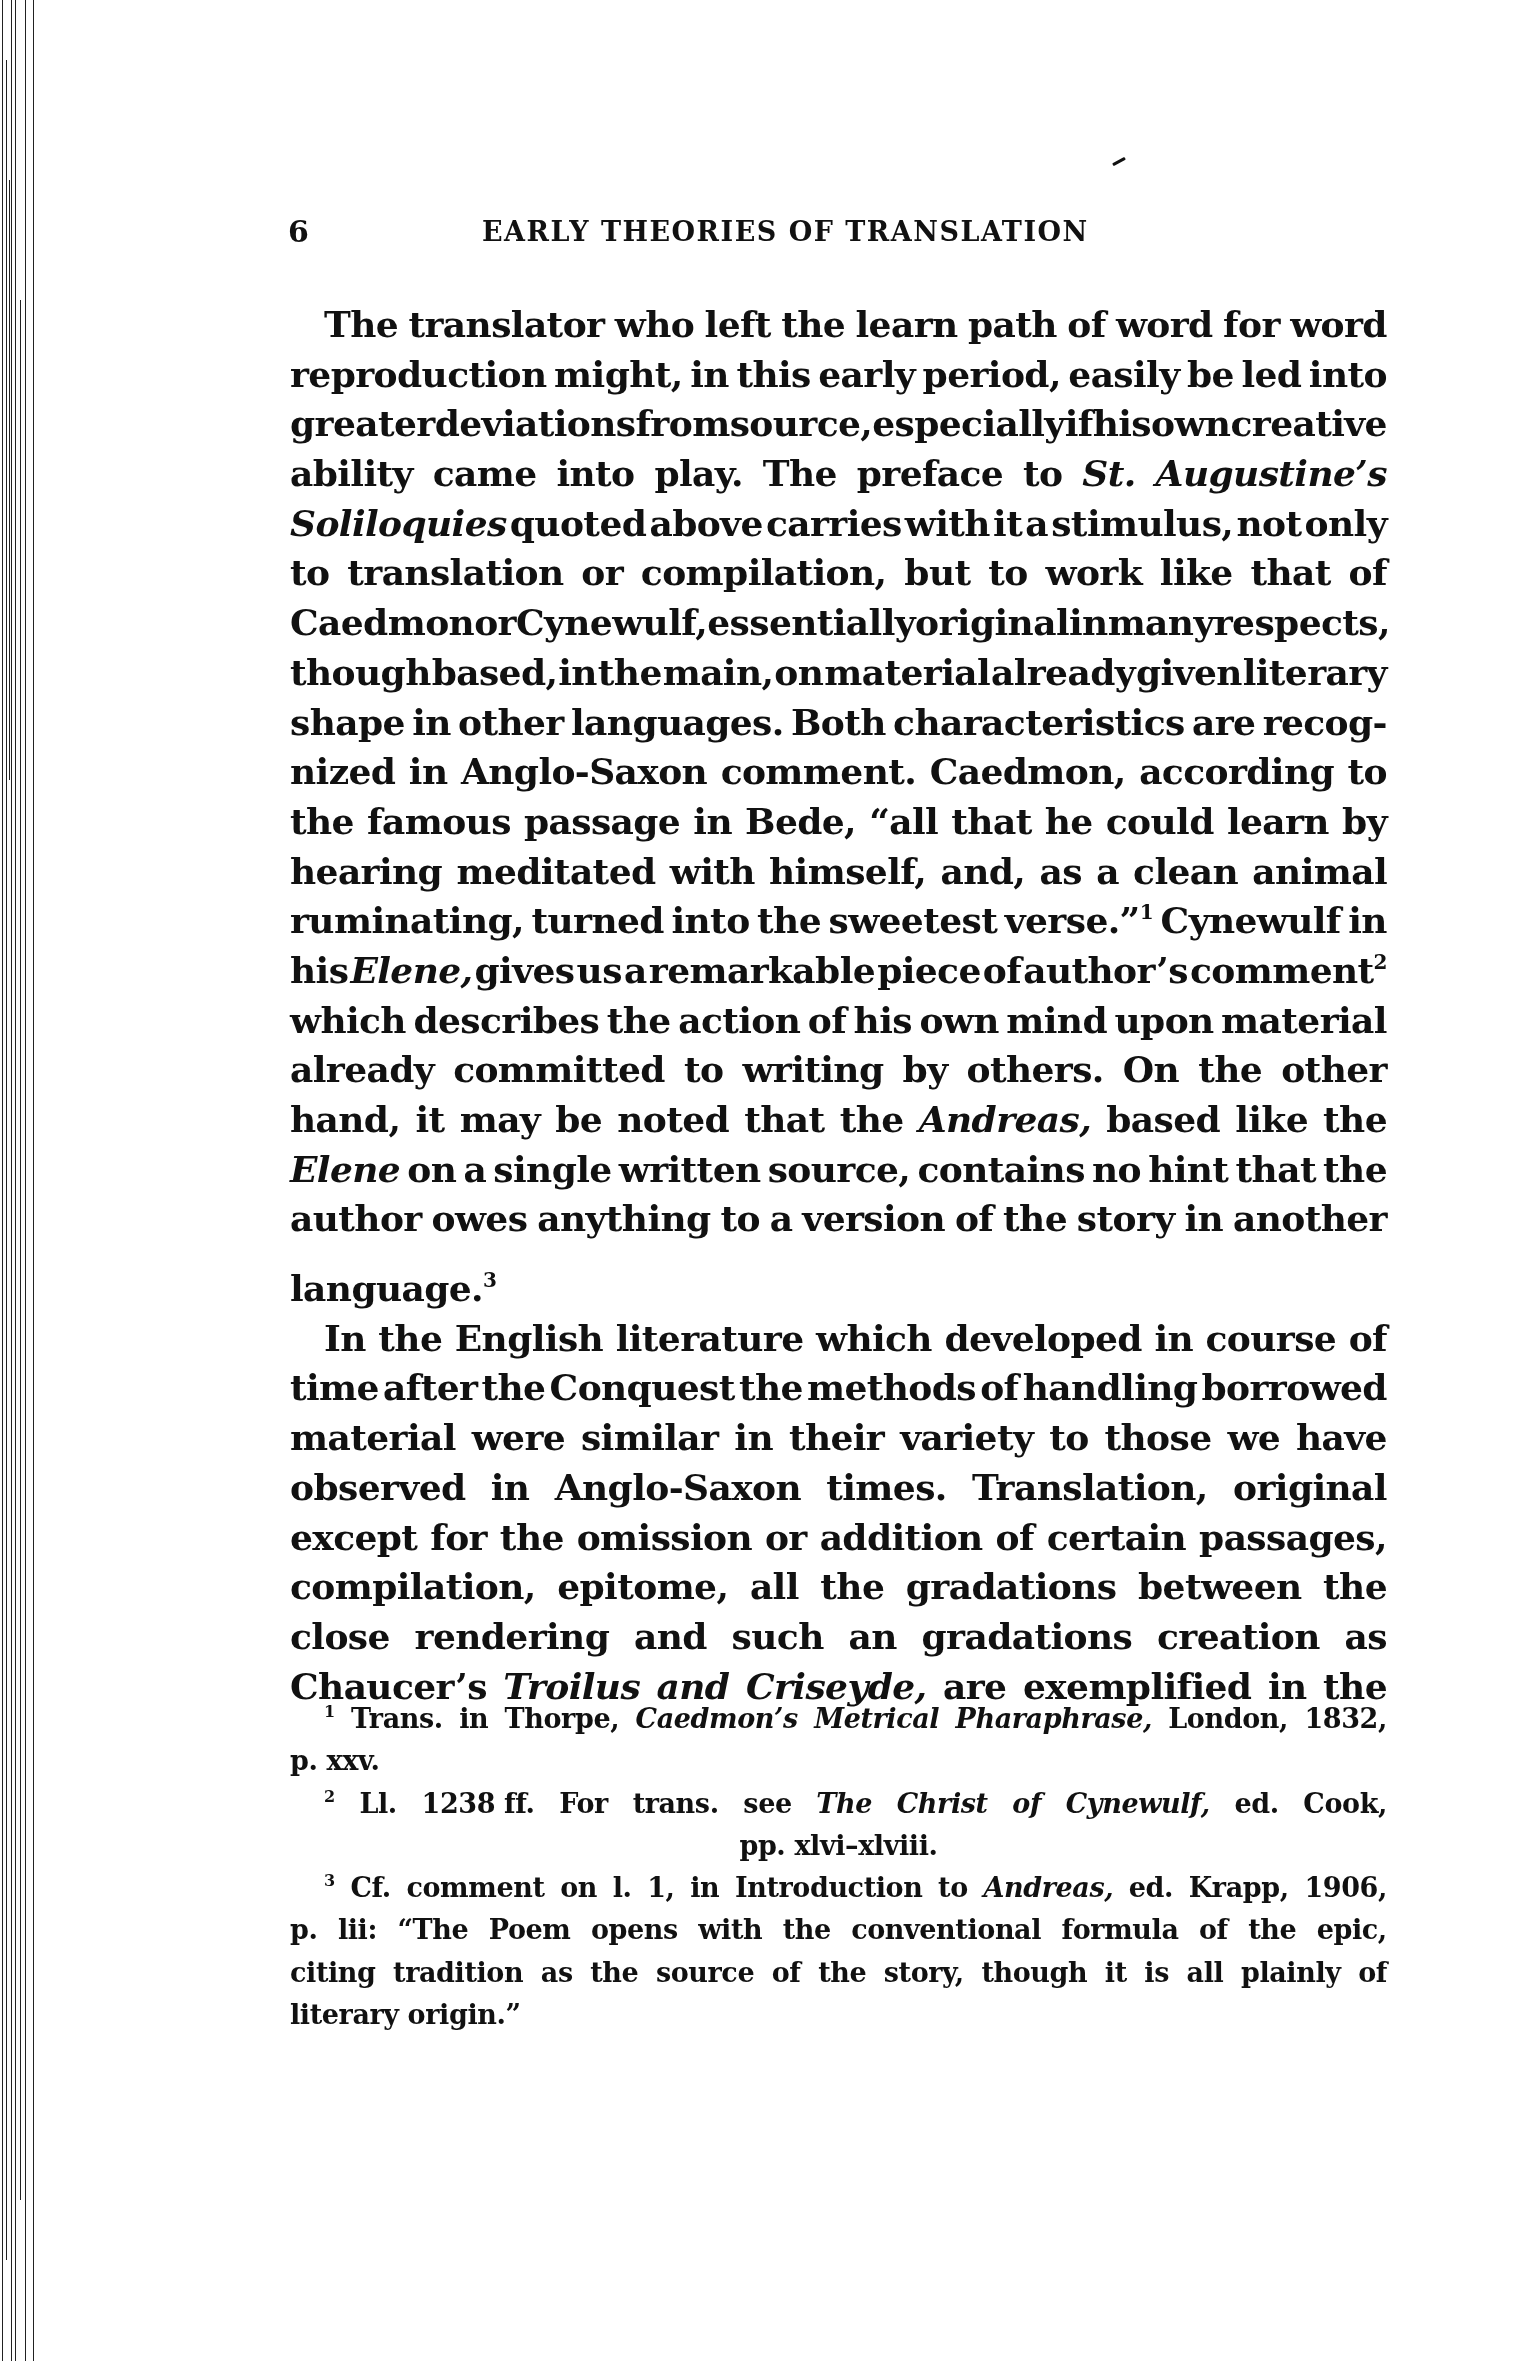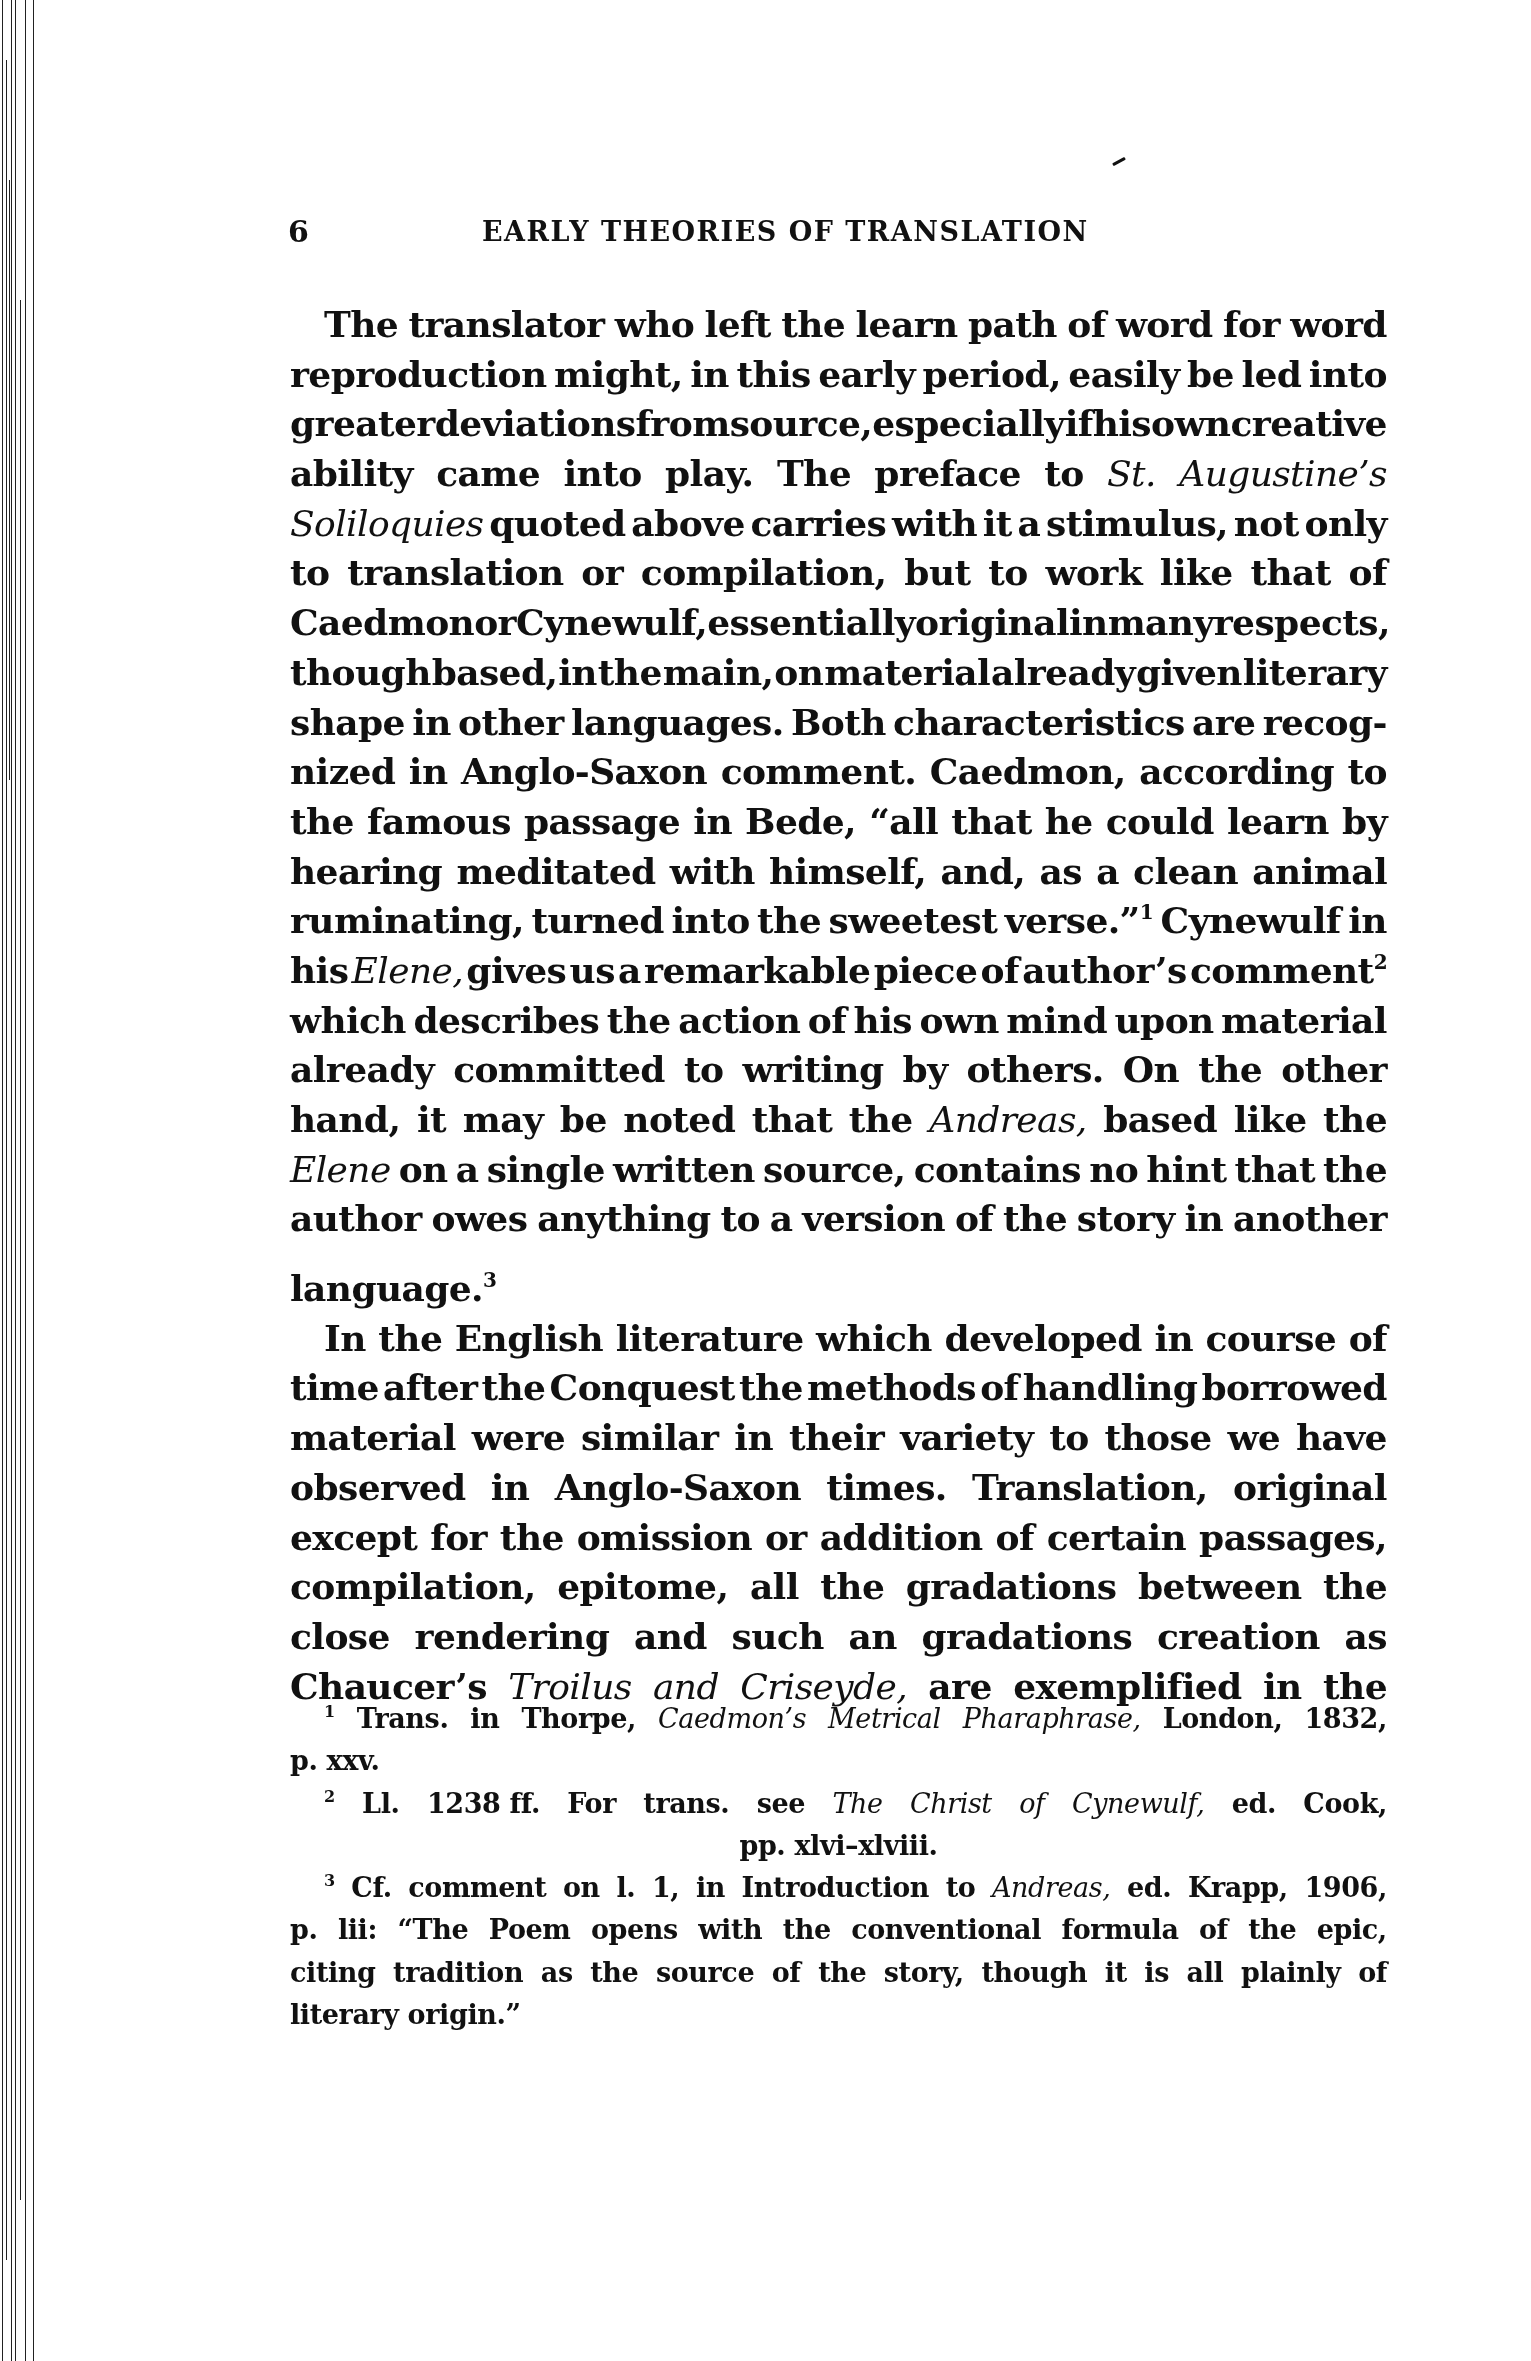--- a/index.html
+++ b/index.html
@@ -9,21 +9,21 @@
   .tick-mark { position: absolute; left: 1112px; top: 160px; width: 14px; height: 3px; background: #111; transform: rotate(-28deg); border-radius: 1px; }
   .running-head { position: absolute; left: 288px; top: 214px; width: 1100px; height: 40px; }
   .page-number { position: absolute; left: 0; top: 0; font-size: 30px; font-weight: bold; }
   .head-title { position: absolute; left: 194px; top: 2px; font-size: 27px; letter-spacing: 1.5px; font-weight: bold; }
   .body-text { position: absolute; left: 290px; top: 300px; width: 1097px; }
   .line { display: block; height: 49.7px; line-height: 49.7px; font-size: 36px; font-weight: bold; text-align: justify; text-align-last: justify; white-space: nowrap; letter-spacing: -0.6px; word-spacing: 0; }
   .line.last { text-align-last: left; }
   .line.indent { padding-left: 34px; }
   .line > span { white-space: nowrap; }
   .line-flex { display: flex; justify-content: space-between; }
-  i { font-style: italic; font-weight: normal; }
+  i { font-style: italic; font-weight: bold; }
   sup { font-size: 20px; vertical-align: 14px; line-height: 0; }
   .footnotes { position: absolute; left: 290px; top: 1698px; width: 1097px; }
   .fn-line { display: flex; justify-content: space-between; height: 42.3px; line-height: 42.3px; font-size: 27px; font-weight: bold; white-space: nowrap; letter-spacing: -0.4px; }
   .fn-line.indent { padding-left: 34px; }
   .fn-line.last { justify-content: flex-start; gap: 9px; }
   .fn-line sup { font-size: 16px; vertical-align: 11px; }
 </style>
 </head>
 <body>
 

